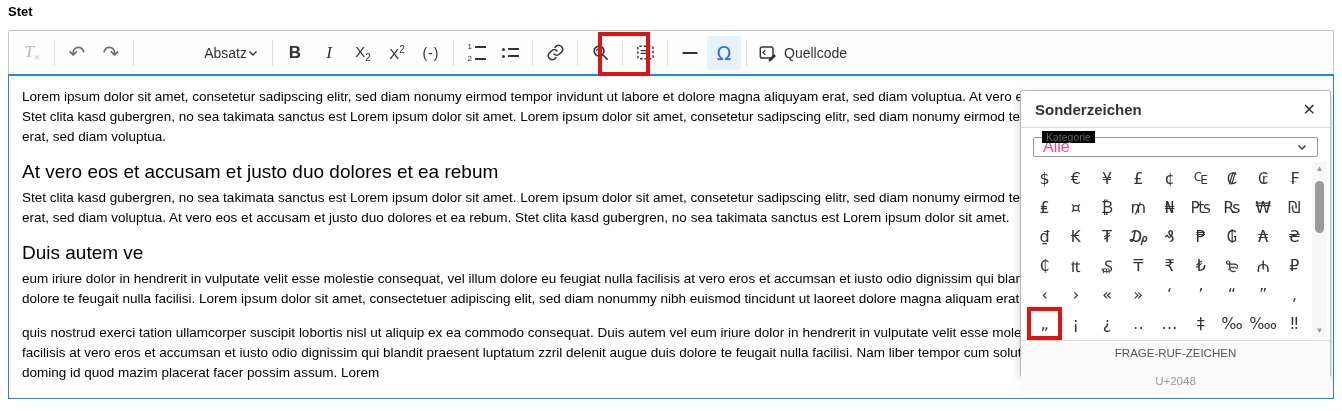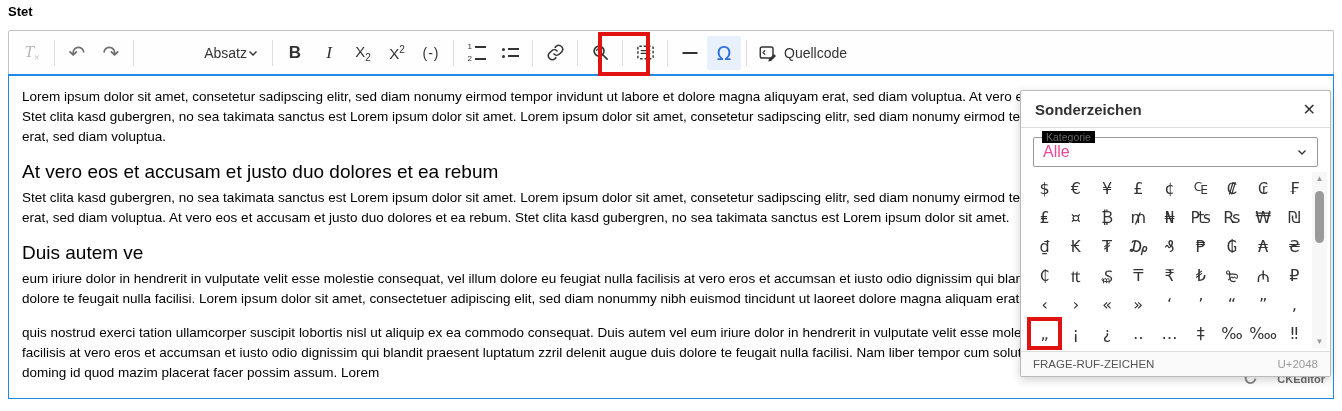--- a/index.html
+++ b/index.html
@@ -66,23 +66,23 @@
   .category-label { position:absolute; top:-7px; left:8px; background:#000000; padding:0 4px; font-size:10.5px; color:#666; }
   .category-value { font-size:16px; color:#ec4899; }
   .grid-wrap { position:relative; flex:1; padding:5px 20px 2px 8px; }
   .char-grid { display:grid; grid-template-columns:repeat(9,1fr); grid-auto-rows:29px; }
   .char-cell { display:flex; align-items:center; justify-content:center; font-size:16px; color:#333; font-family:"DejaVu Sans", sans-serif; cursor:pointer; position:relative; }
   .char-cell.annotated { outline:4px solid #e01212; outline-offset:-2px; z-index:2; }
   .vscrollbar { position:absolute; top:3px; right:3px; width:15px; bottom:3px; background:#f7f7f7; display:flex; flex-direction:column; align-items:center; }
   .sb-arrow { font-size:8px; color:#9a9a9a; line-height:13px; flex:none; }
   .sb-track { flex:1; width:100%; position:relative; }
   .sb-thumb { position:absolute; top:6px; left:3px; width:9px; height:52px; background:#9a9a9a; border-radius:5px; }
-  .panel-status { border-top:1px solid #ddd; background:#fafafa; display:flex; align-items:center; justify-content:space-between; padding:6px 12px; }
+  .panel-status { border-top:1px solid #ddd; background:#fafafa; display:flex; align-items:center; justify-content:space-between; padding:6px 12px;flex-direction:column; }
   .status-name { font-size:11.5px; color:#555; }
-  .status-code { font-size:11.5px; color:#9a9a9a; }
+  .status-code { font-size:11.5px; color:#9a9a9a;margin-top:16px; }
 
   
   .ck-badge { position:absolute; right:9px; bottom:14px; display:flex; align-items:center; gap:20px; z-index:1; }
   .ck-badge span { font-size:11px; font-weight:bold; color:#6d6d6d; }
 
   
   .annotation { position:absolute; border:4px solid #e01212; z-index:10; pointer-events:none; }
   .anno-omega { left:589px; top:1px; width:52px; height:44px; }
 </style>
 </head>

